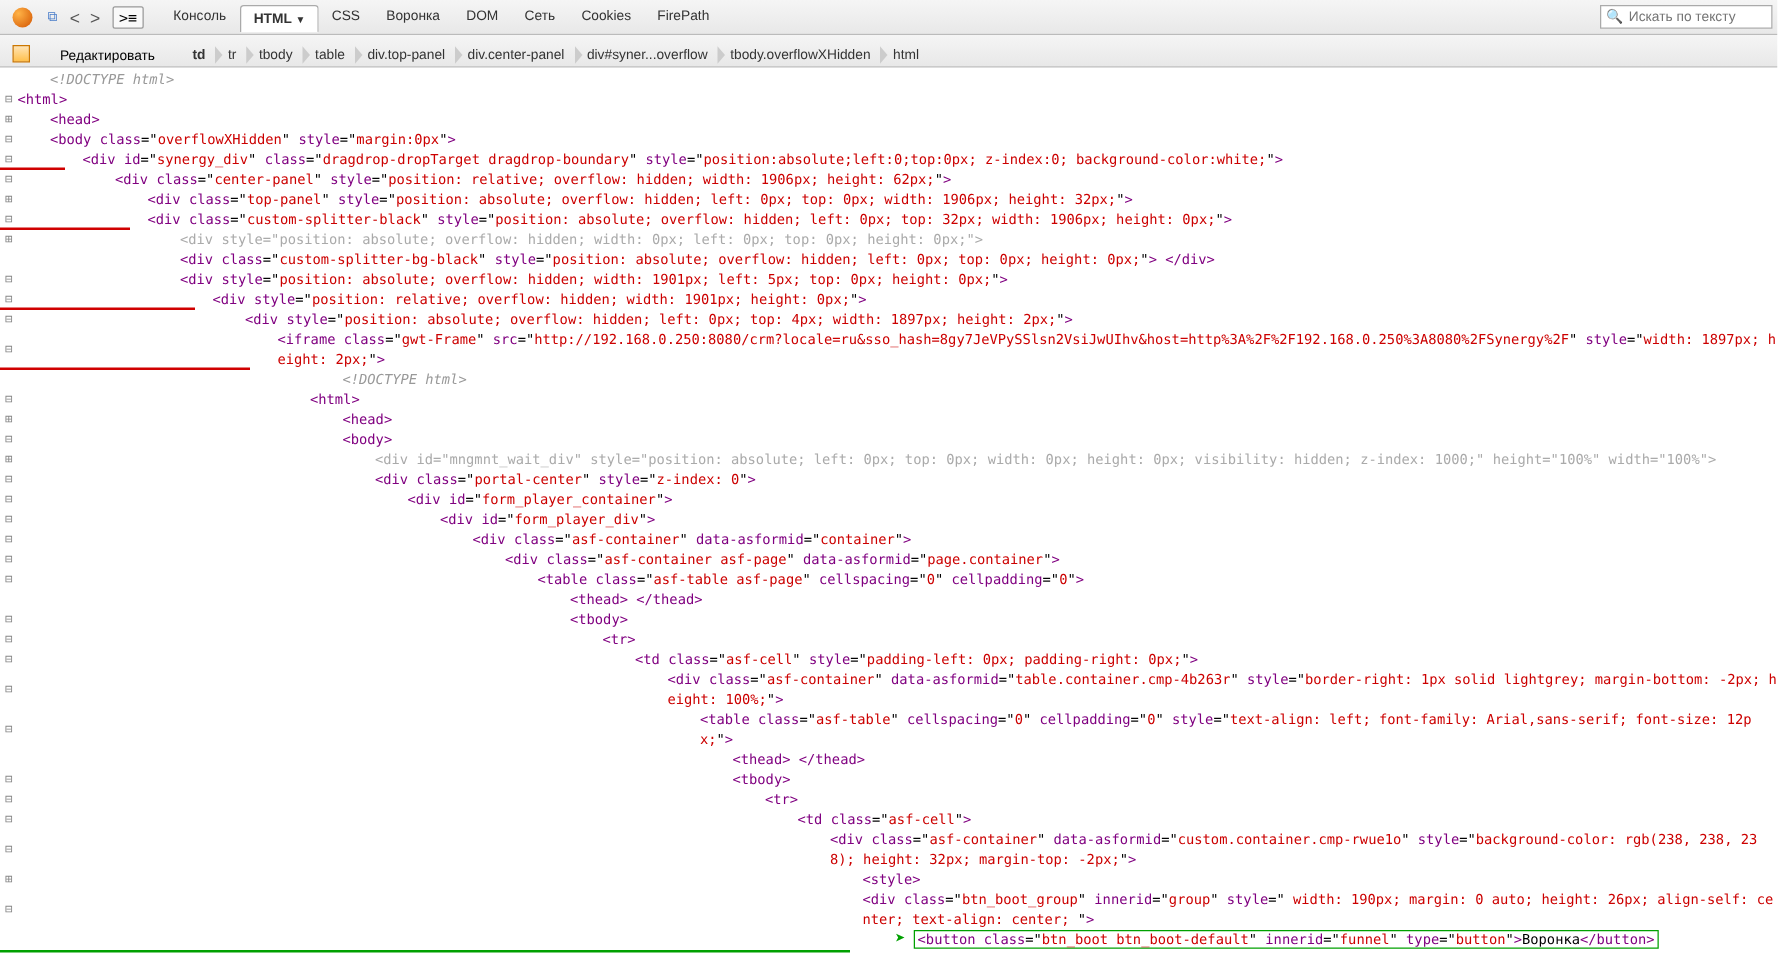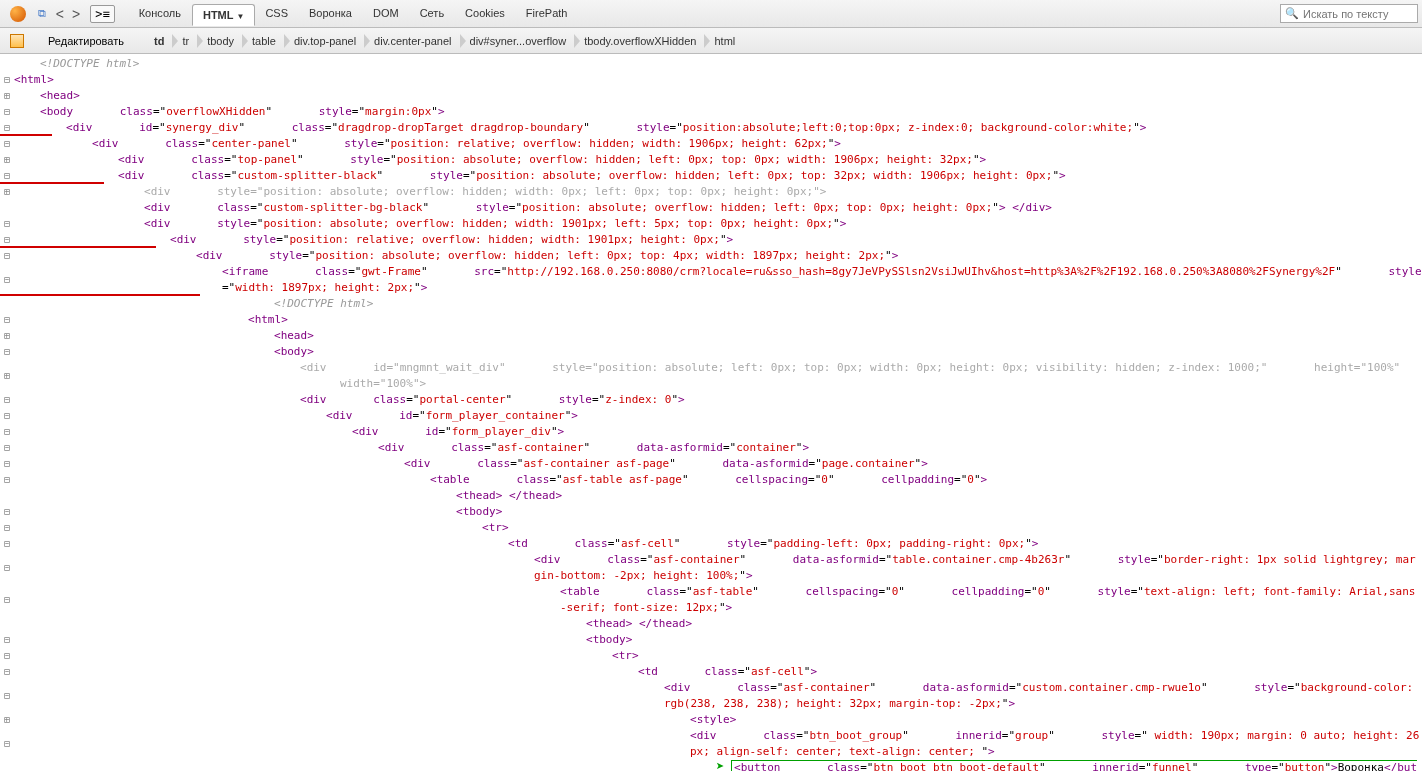--- a/index.html
+++ b/index.html
@@ -9,36 +9,36 @@
 .firebug-icon { width:16px; height:16px; background:radial-gradient(circle at 30% 30%,#ffb347,#d35400); border-radius:50%; }
 .nav-arrow { font-size:14px; color:#555; padding:0 4px; }
 .cmd-icon { font-family:monospace; font-size:12px; border:1px solid #999; padding:1px 4px; border-radius:2px; background:#f9f9f9; }
 .tabs { display:flex; margin-left:8px; }
 .tab { padding:4px 10px; color:#333; cursor:pointer; border-right:1px solid transparent; }
 .tab.active { background:#fff; border:1px solid #aaa; border-bottom-color:#fff; border-radius:3px 3px 0 0; font-weight:bold; position:relative; top:1px; }
 .tab .dd { font-size:8px; margin-left:3px; }
 .search-box { margin-left:auto; border:1px solid #aaa; background:#fff; display:flex; align-items:center; padding:2px 4px; }
 .search-box input { border:none; outline:none; font-size:11px; width:110px; }
 .mag { color:#888; margin-right:4px; }
-.toolbar2 { height:26px; background:linear-gradient(#f5f5f5,#e8e8e8); border-bottom:1px solid #bbb; display:flex; align-items:center; padding:0 4px; }
+.toolbar2 { height:26px; background:linear-gradient(#f5f5f5,#e8e8e8); border-bottom:1px solid #bbb; display:flex; align-items:flex-end; padding:0 4px; }
 .inspect-icon { width:14px; height:14px; border:1px solid #c70; background:linear-gradient(#ffe4b5,#ffc04c); }
 .edit-btn { margin-left:10px; padding:2px 8px; }
 .breadcrumb { display:flex; align-items:center; margin-left:12px; font-size:11px; }
 .crumb { padding:3px 8px 3px 10px; position:relative; cursor:pointer; color:#333; }
 .crumb::after { content:""; position:absolute; right:-6px; top:2px; width:0; height:0; border-top:7px solid transparent; border-bottom:7px solid transparent; border-left:6px solid #ccc; }
 .crumb:last-child::after { display:none; }
 .crumb.sel { font-weight:bold; }
 .tree { font-family:Monaco,Consolas,monospace; font-size:11px; padding:2px 0 0 0; line-height:16px; overflow:auto; height:calc(100vh - 54px); white-space:pre; }
 .row { display:flex; align-items:center; }
 .tw { width:14px; text-align:center; color:#888; cursor:pointer; font-size:10px; flex-shrink:0; user-select:none; }
 .ind { flex-shrink:0; }
 .ln { flex:1; word-break:break-all; white-space:pre-wrap; }
 .c-doctype { color:#999; font-style:italic; }
 .c-tag { color:#800080; }
-.c-attr { color:#800080;margin-left:40px; }
+.c-attr { color:#800080; }
 .c-val { color:#cc0000; }
 .c-br { color:#800080; }
 .c-grey { color:#aaa; }
 .c-grey .c-attr,.c-grey .c-val,.c-grey .c-br,.c-grey .c-tag { color:#aaa; }
 .c-text { color:#000; }
 .redline { border-bottom:2px solid #d00000; }
 .green-arrow { color:#00a000; font-size:14px; line-height:12px; }
 .green-box { border:1px solid #00a000; padding:0 2px; }
 </style>
 </head>

